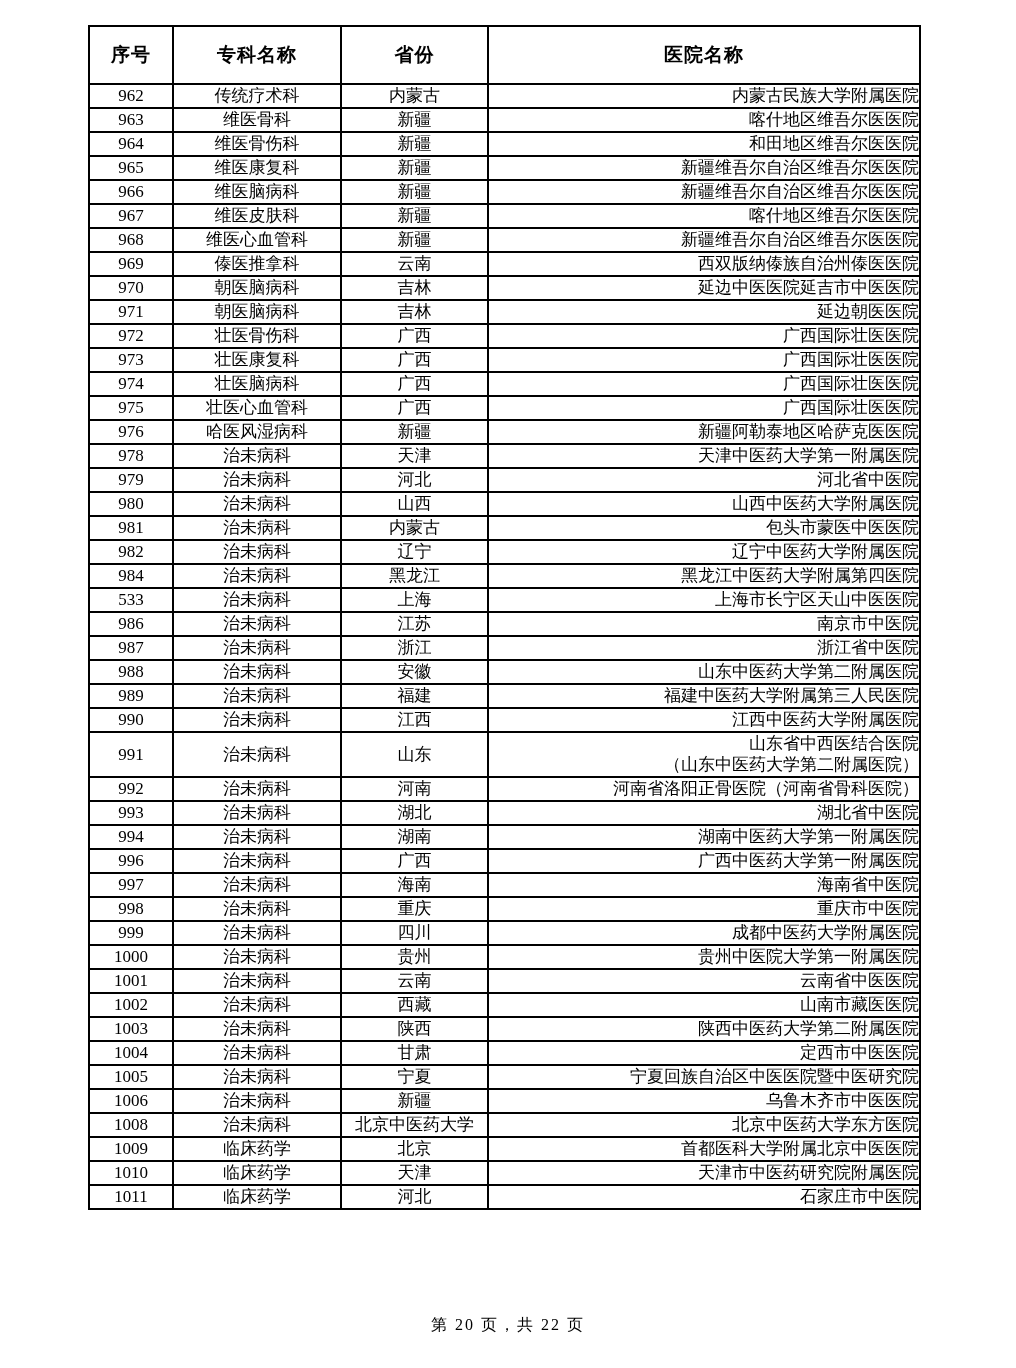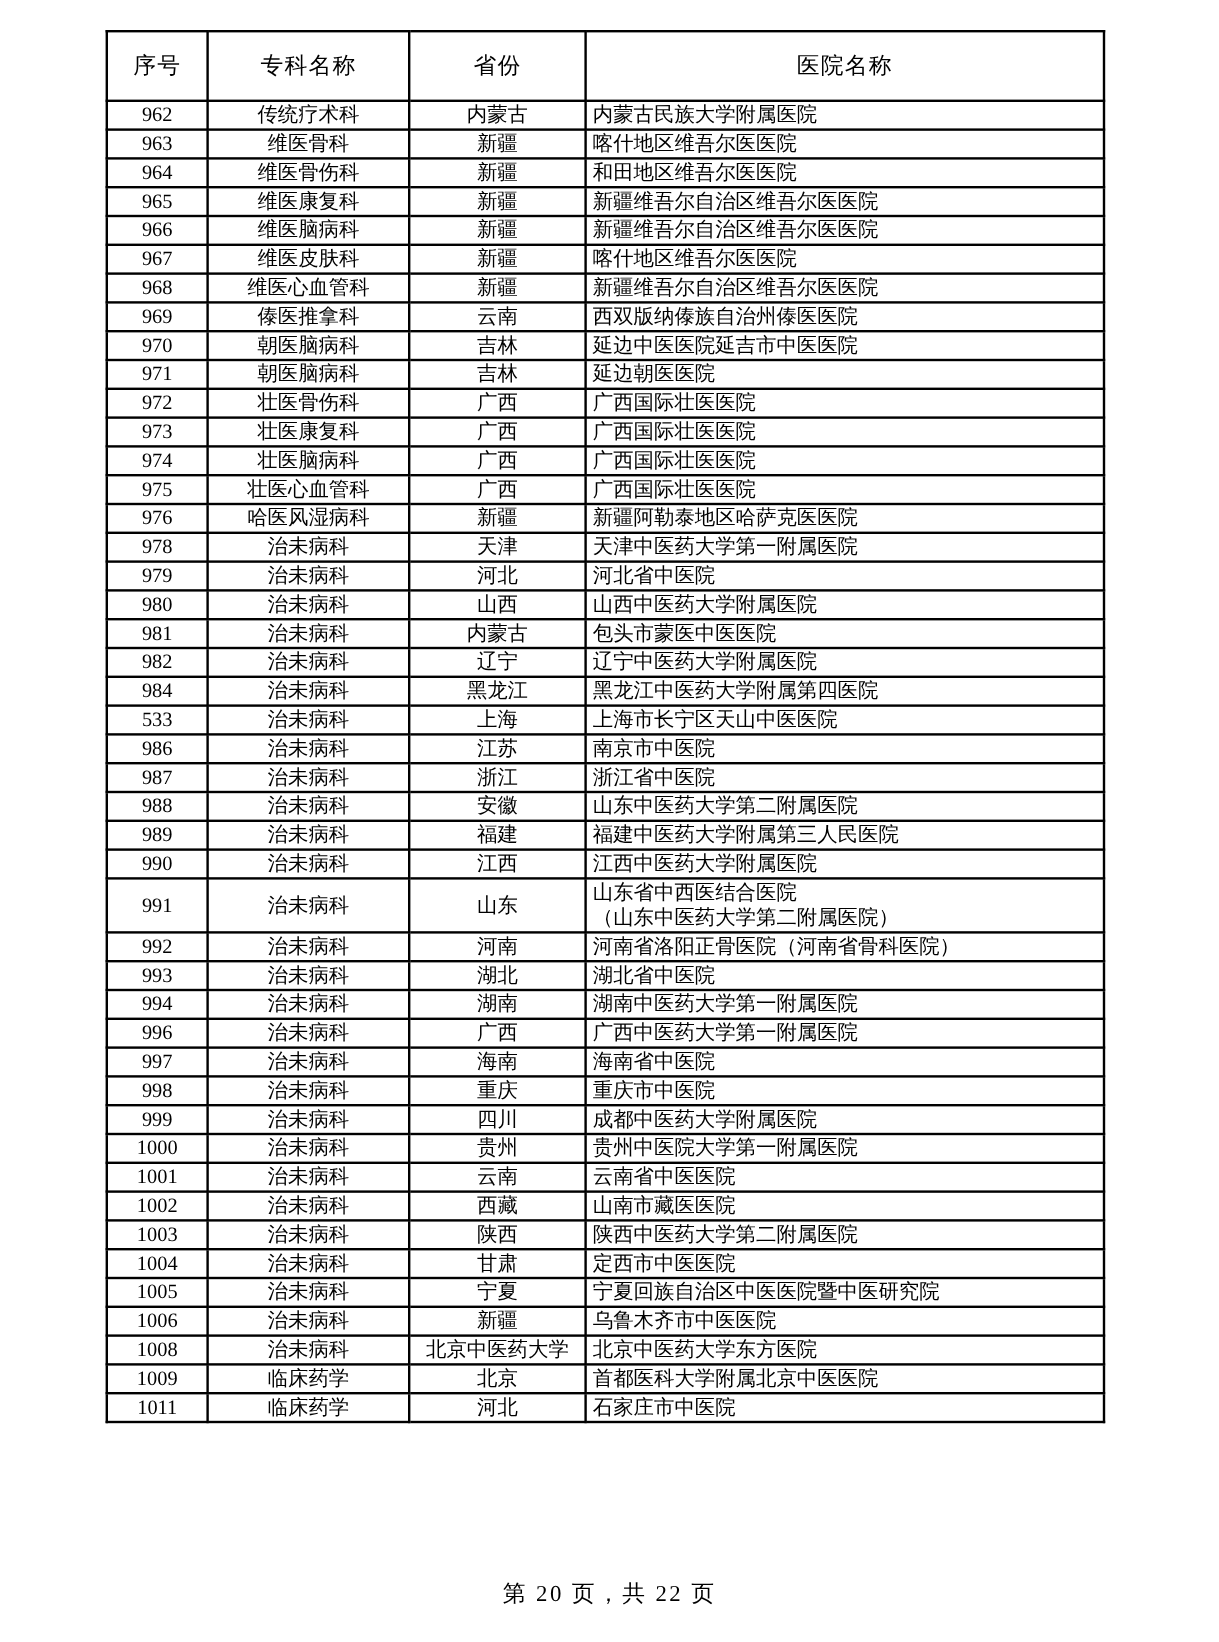--- a/index.html
+++ b/index.html
@@ -24,46 +24,46 @@
   }
   .doc-table th,
   .doc-table td {
     border: 2px solid #000000;
     overflow: hidden;
     padding: 0;
   }
   .doc-table th {
     height: 56px;
     font-size: 19px;
-    font-weight: normal;
+    font-weight: bold;
     text-align: center;
     letter-spacing: 1px;
   }
   .doc-table td {
     height: 22px;
     font-size: 17px;
     line-height: 1.25;
     text-align: center;
     white-space: pre-line;
   }
   .doc-table td.hospital {
-    text-align: left;
+    text-align: right;
     padding-left: 5px;
   }
   .col-index   { width: 84px;  }
   .col-spec    { width: 168px; }
   .col-prov    { width: 147px; }
   .col-hosp    { width: 432px; }
   .page-footer {
     position: absolute;
     left: 0;
     top: 1315px;
     width: 100%;
     text-align: center;
-    font-size: 19px;
+    font-size: 16px;
     letter-spacing: 2px;
   }
 </style>
 </head>
 <body>
 
 <table class="doc-table">
   <colgroup>
     <col class="col-index">
     <col class="col-spec">
@@ -338,20 +338,26 @@
         <td>北京中医药大学</td>
         <td class="hospital">北京中医药大学东方医院</td>
       </tr>
       <tr>
         <td>1009</td>
         <td>临床药学</td>
         <td>北京</td>
         <td class="hospital">首都医科大学附属北京中医医院</td>
       </tr>
       <tr>
+        <td>1010</td>
+        <td>临床药学</td>
+        <td>天津</td>
+        <td class="hospital">天津市中医药研究院附属医院</td>
+      </tr>
+      <tr>
         <td>1011</td>
         <td>临床药学</td>
         <td>河北</td>
         <td class="hospital">石家庄市中医院</td>
       </tr>
     </tbody>
 </table>
 
 <div class="page-footer">第 20 页，共 22 页</div>
 

